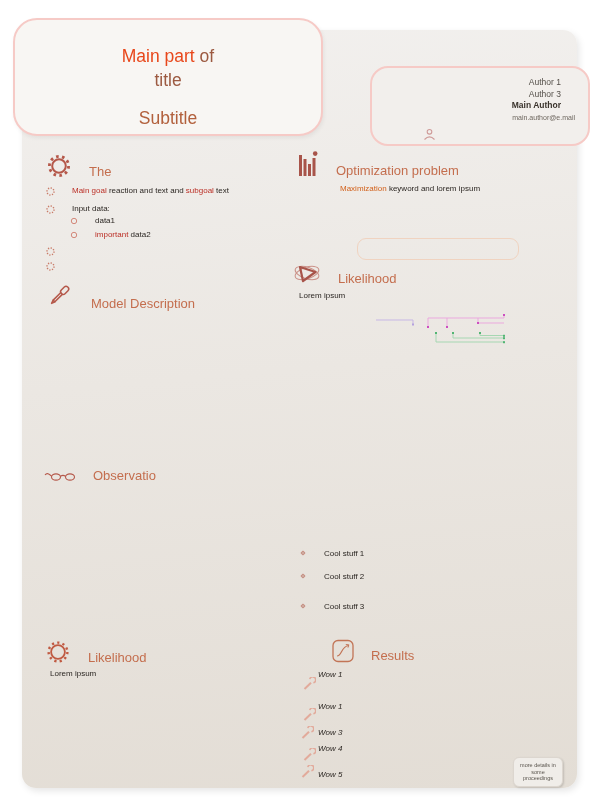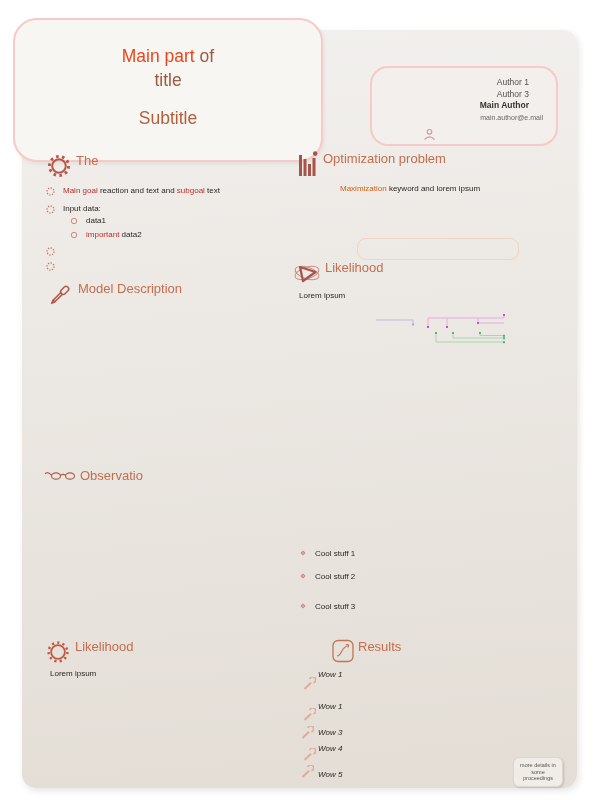--- a/index.html
+++ b/index.html
@@ -11,43 +11,43 @@
   }
   .abs{position:absolute;}
   
   .poster{
     left:22px;top:30px;width:555px;height:758px;border-radius:14px;
     background:linear-gradient(175deg,#f2f0ee 0%,#ebe7e2 45%,#e3ddd5 100%);
     box-shadow:2px 3px 7px rgba(0,0,0,0.10);
   }
   
   .title-box{
-    left:13px;top:18px;width:310px;height:144px;box-sizing:border-box;
+    left:13px;top:18px;width:310px;height:118px;box-sizing:border-box;
     border:2px solid #f6cac6;border-radius:24px;background:#f8f6f3;
     box-shadow:1px 2px 4px rgba(0,0,0,0.06);
     text-align:center;padding-top:24px;
   }
   .title-line{font-size:17.5px;line-height:24px;color:#9c5a41;}
   .title-line .hl{color:#e8471b;}
   .title-line.sub{color:#b2603c;margin-top:14px;}
   
   .author-box{
-    left:370px;top:66px;width:188px;height:80px;box-sizing:border-box;
+    left:370px;top:66px;width:220px;height:80px;box-sizing:border-box;
     border:2px solid #f6cac6;border-radius:18px;background:#f2efec;
     padding:9px 12px 0 0;text-align:right;
   }
   .author-line{font-size:8.5px;line-height:11.5px;color:#55504a;padding-right:15px;}
   .author-line.main{font-weight:bold;color:#3a332c;}
   .author-email{font-size:7px;color:#6e675f;margin-top:2px;padding-right:1px;}
   
-  .sec-header{display:flex;align-items:flex-start;gap:4px;}
+  .sec-header{display:flex;align-items:flex-end;gap:17px;}
   .sec-title{font-size:13px;color:#c46e4e;white-space:nowrap;}
   
   .small{font-size:8px;color:#2b2622;white-space:nowrap;}
-  .row{display:flex;align-items:flex-start;gap:8px;}
+  .row{display:flex;align-items:flex-start;gap:17px;}
   .kw-red{color:#bb2f26;}
   .kw-orange{color:#d2601a;}
   .empty-box{
     left:357px;top:238px;width:160px;height:20px;
     border:1px solid #f0d3c0;border-radius:9px;
   }
   .wow{font-size:8px;font-style:italic;color:#2b2622;white-space:nowrap;}
   .note-box{
     left:513px;top:757px;width:50px;height:30px;box-sizing:border-box;
     background:#f0ede9;border:1px solid #dcd6cf;border-radius:6px;

